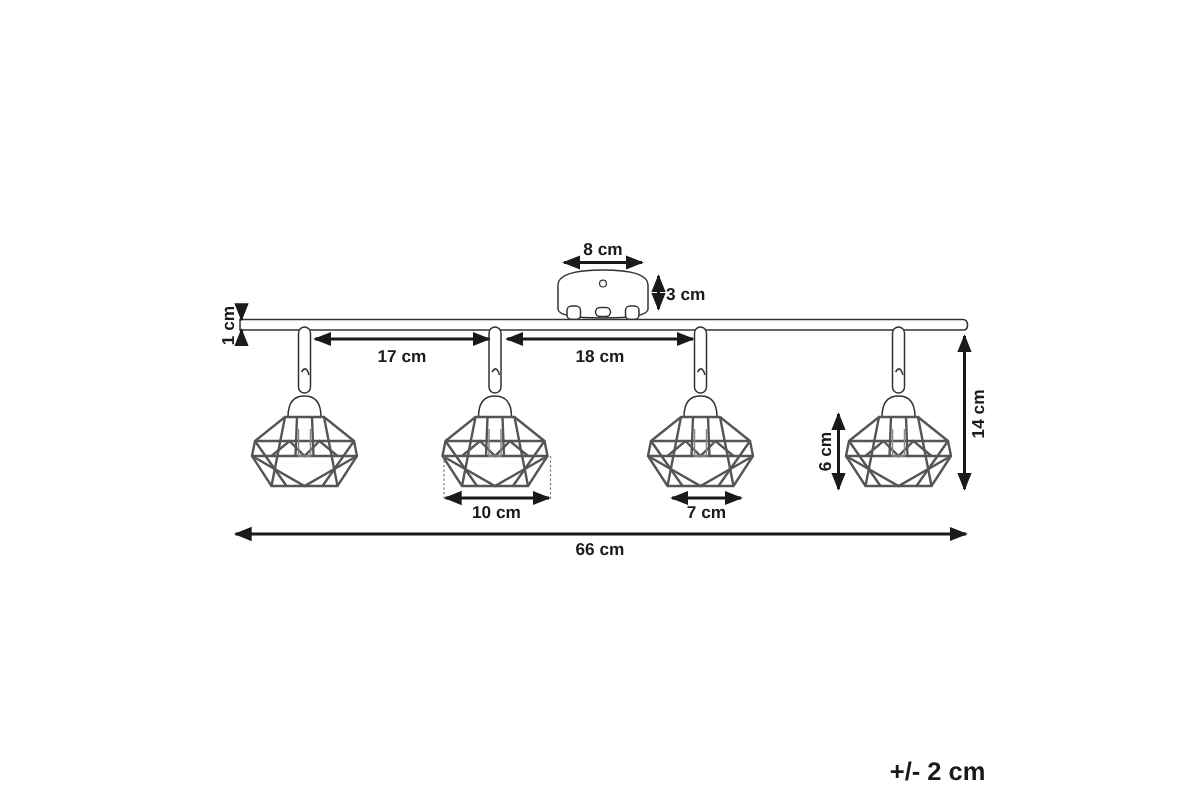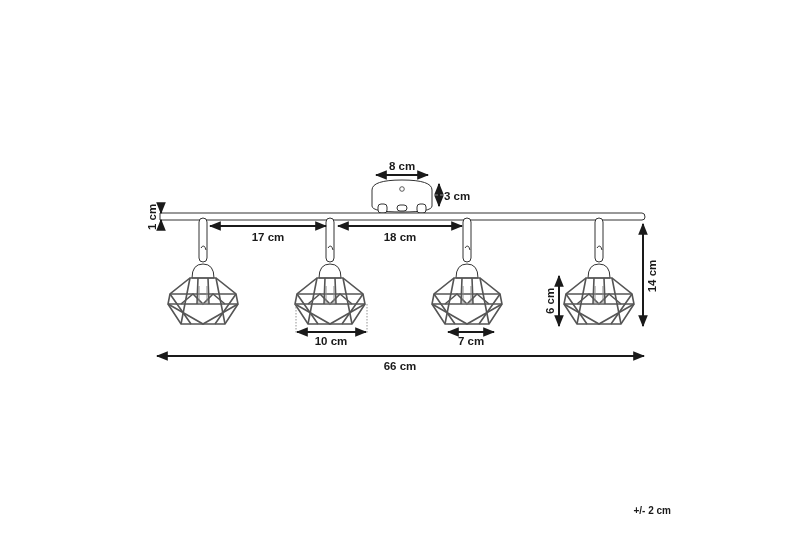--- a/index.html
+++ b/index.html
@@ -1,19 +1,19 @@
 <!DOCTYPE html>
 <html><head>
   <meta charset="utf-8">
   <style>
     html, body { margin: 0; padding: 0; background: #ffffff; }
     body { width: 800px; height: 533px; position: relative; overflow: hidden; font-family: "Liberation Sans", sans-serif; }
     svg#diagram { position: absolute; left: 0; top: 0; }
     .lbl { font-family: "Liberation Sans", sans-serif; font-weight: bold; font-size: 11.5px; fill: #1a1a1a; }
-    .tol { position: absolute; right: 129px; top: 505px; font-size: 10px; font-weight: bold; color: #1a1a1a; }
+    .tol { position: absolute; right: 143px; top: 505px; font-size: 17px; font-weight: bold; color: #1a1a1a; }
   </style>
 </head>
 <body>
 
 <svg id="diagram" width="800" height="533" viewBox="0 0 800 533" xmlns="http://www.w3.org/2000/svg">
   <defs>
     <marker id="ah" viewBox="0 0 10 10" refX="9" refY="5" markerWidth="6" markerHeight="6" orient="auto-start-reverse">
       <path d="M0,1 L10,5 L0,9 z" fill="#1a1a1a"></path>
     </marker>
     <g id="shade">

